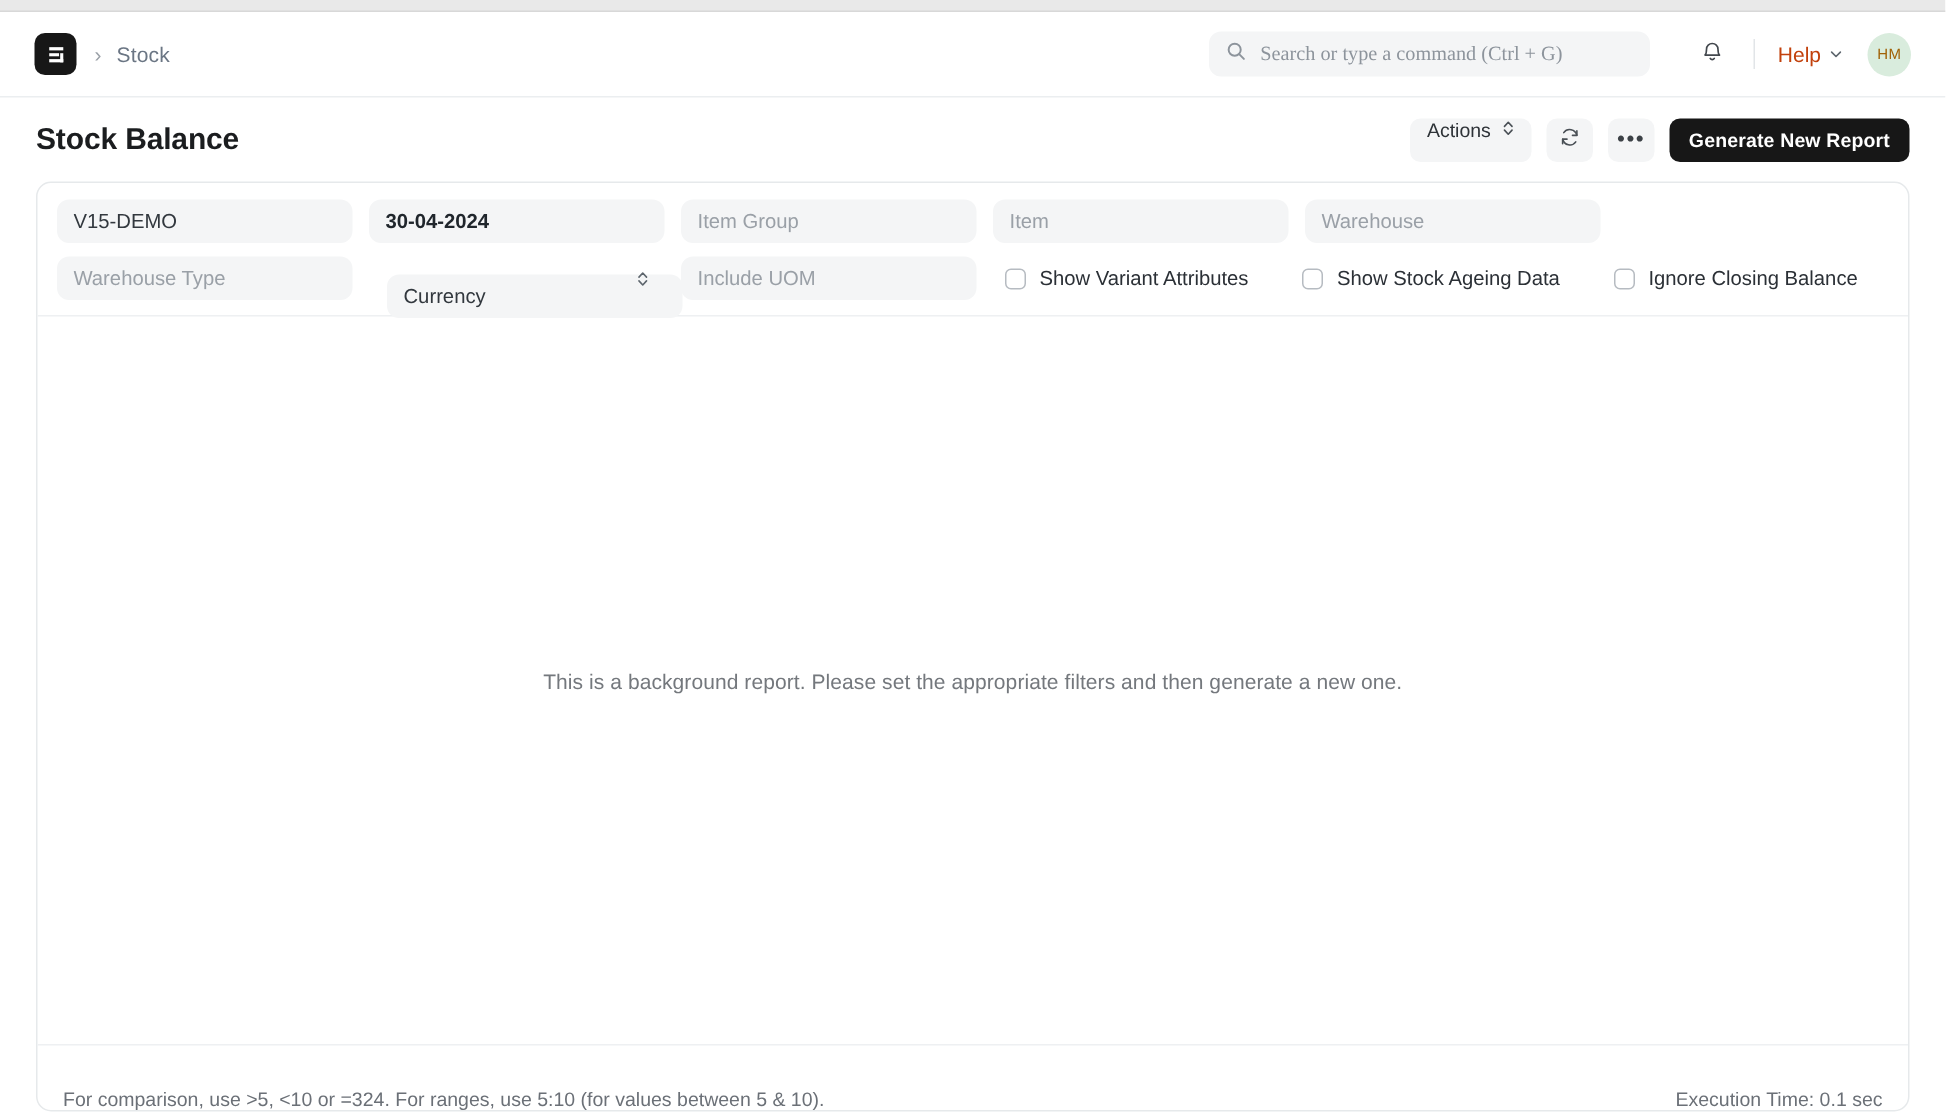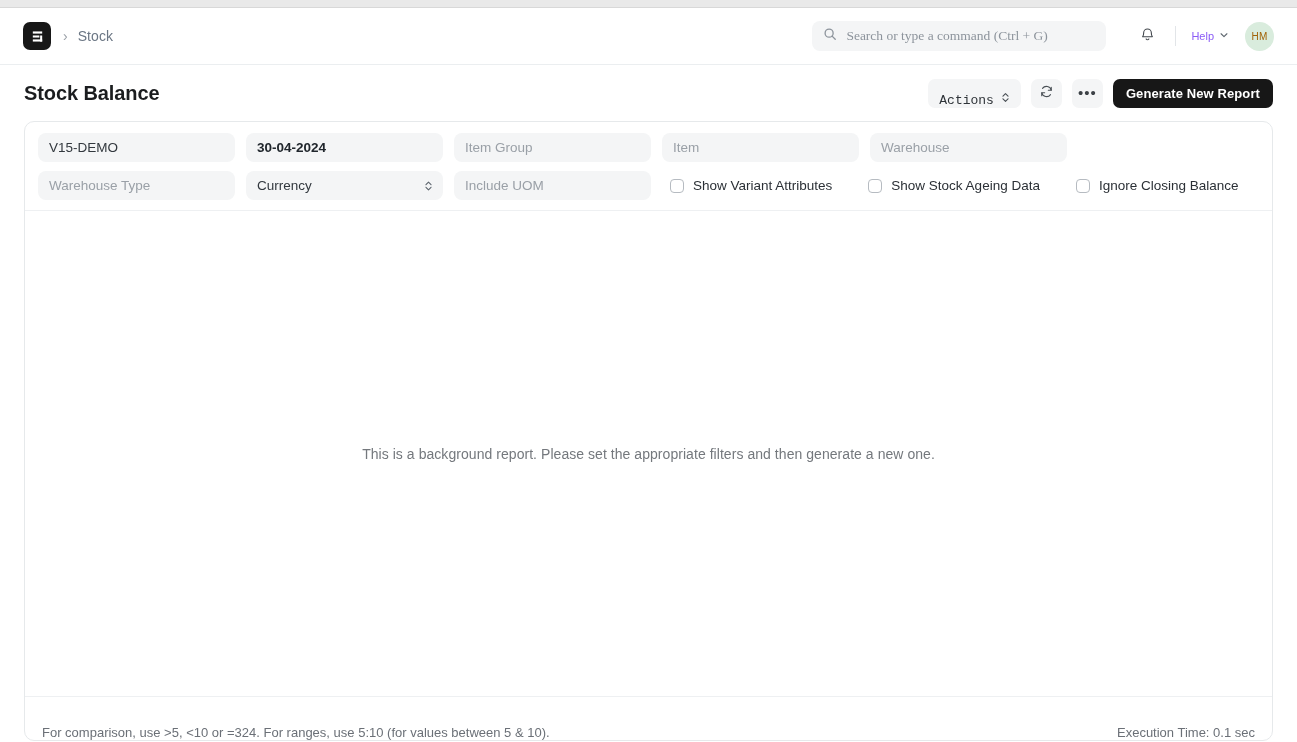--- a/index.html
+++ b/index.html
@@ -83,22 +83,22 @@
   }
   .nav-divider {
     width: 1px; height: 20px;
     background: #e2e5e8;
     margin: 0 13px;
   }
   .help-btn {
     display: flex; align-items: center; gap: 5px;
     background: transparent; border: 0;
     font-family: "Liberation Sans", sans-serif;
-    font-size: 11px;
-    color: #8b5cf6;
+    font-size: 14px;
+    color: #c2410c;
     cursor: pointer;
     padding: 4px 2px;
   }
   .avatar {
     width: 29px; height: 29px;
     border-radius: 50%;
     background: #d9ecdd;
     color: #a16207;
     font-size: 10px;
     font-weight: 500;
@@ -126,24 +126,24 @@
     display: flex;
     align-items: center;
     gap: 10px;
   }
   .btn-actions {
     height: 29px;
     background: #f4f5f6;
     border: 0;
     border-radius: 7px;
     padding: 0 11px;
-    font-family: Liberation Mono, monospace;
+    font-family: Liberation Sans, sans-serif;
     font-size: 13px;
     color: #2e3338;
-    display: flex; align-items: flex-end; gap: 7px;
+    display: flex; align-items: flex-start; gap: 7px;
     cursor: pointer;
   }
   .icon-btn {
     width: 31px; height: 29px;
     background: #f4f5f6;
     border: 0;
     border-radius: 7px;
     display: flex; align-items: center; justify-content: center;
     cursor: pointer;
     color: #4a5056;
@@ -211,21 +211,21 @@
   .fld::placeholder { color: #9aa0a7; }
   .fld.filled { font-weight: normal; color: #32383e; }
   .fld.date { font-weight: bold; color: #20262c; }
 
   .select-wrap {
     position: relative;
     width: 197px;
     height: 29px;
     margin-right: 11px;
   }
-  .select-wrap .fld { width: 100%; margin: 0; padding-right: 26px; }
+  .select-wrap .fld { width: 100%; margin: 12px; padding-right: 26px; }
   .sel-arrows {
     position: absolute;
     right: 10px; top: 50%;
     transform: translateY(-50%);
     pointer-events: none;
     display: flex; flex-direction: column; gap: 2px;
     color: #5e666e;
   }
 
   .chk-group {

